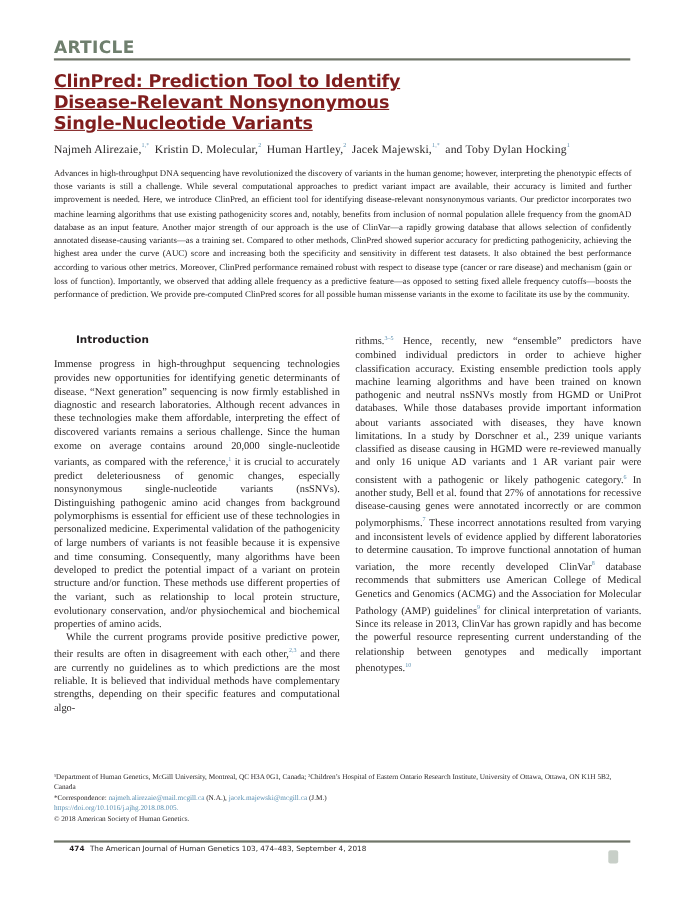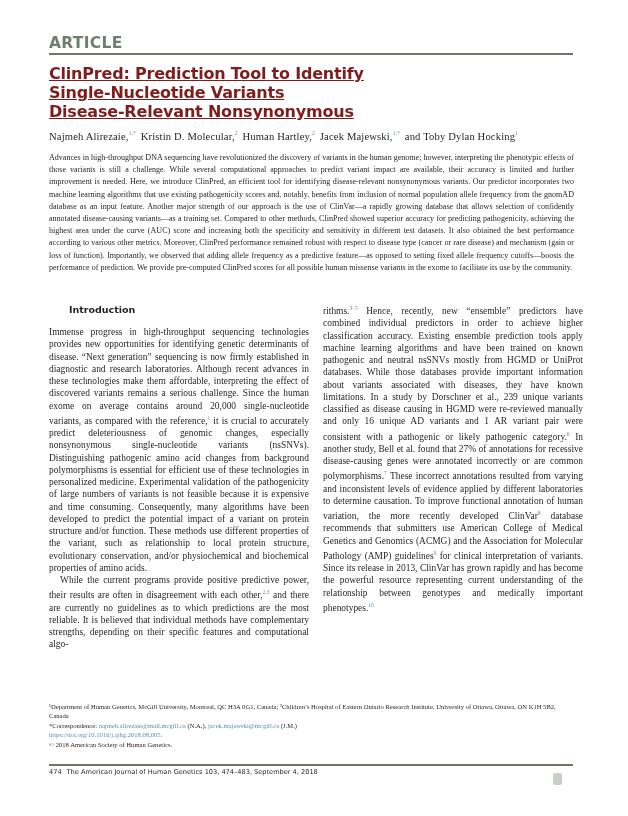--- a/index.html
+++ b/index.html
@@ -50,40 +50,40 @@
     position: absolute; left: 49px; top: 702px; width: 525px;
     font-size: 6.6px; line-height: 9.4px; color: #231f20;
   }
   .footnotes .link { color: #5a8fb0; }
   .footer-rule { position: absolute; left: 49px; top: 764px; width: 524px; height: 1.5px; background: #6f7568; }
   .footer {
     position: absolute; left: 49px; top: 768px;
     font-family: "DejaVu Sans", "Liberation Sans", sans-serif;
     font-size: 6.6px; color: #231f20;
   }
-  .footer .pg { font-weight: normal; margin-right: 5px; }
+  .footer .pg { font-weight: bold; margin-right: 5px; margin-left: 14px; }
   .watermark {
     position: absolute; left: 138px; top: 766px;
     font-family: "DejaVu Sans", "Liberation Sans", sans-serif;
     font-weight: bold; font-size: 48px; line-height: 48px; color: #000000; letter-spacing: -1px;
   }
   .badge { position: absolute; left: 553px; top: 773px; width: 9px; height: 12px; background: #c8cfc8; border-radius: 2px; }
 </style>
 </head>
 <body>
 
 <div class="page">
 
   <div class="section-label">ARTICLE</div>
   <div class="section-rule"></div>
 
   <h1 class="title">
     <span>ClinPred: Prediction Tool to Identify</span>
+    <span>Disease-Relevant Nonsynonymous</span>
     <span>Single-Nucleotide Variants</span>
-    <span>Disease-Relevant Nonsynonymous</span>
   </h1>
 
   <div class="authors">
     <span>Najmeh Alirezaie,</span><sup>1,*</sup>
     <span>Kristin D. Molecular,</span><sup>2</sup>
     <span>Human Hartley,</span><sup>2</sup>
     <span>Jacek Majewski,</span><sup>1,*</sup>
     <span>and Toby Dylan Hocking</span><sup>1</sup>
   </div>
 

